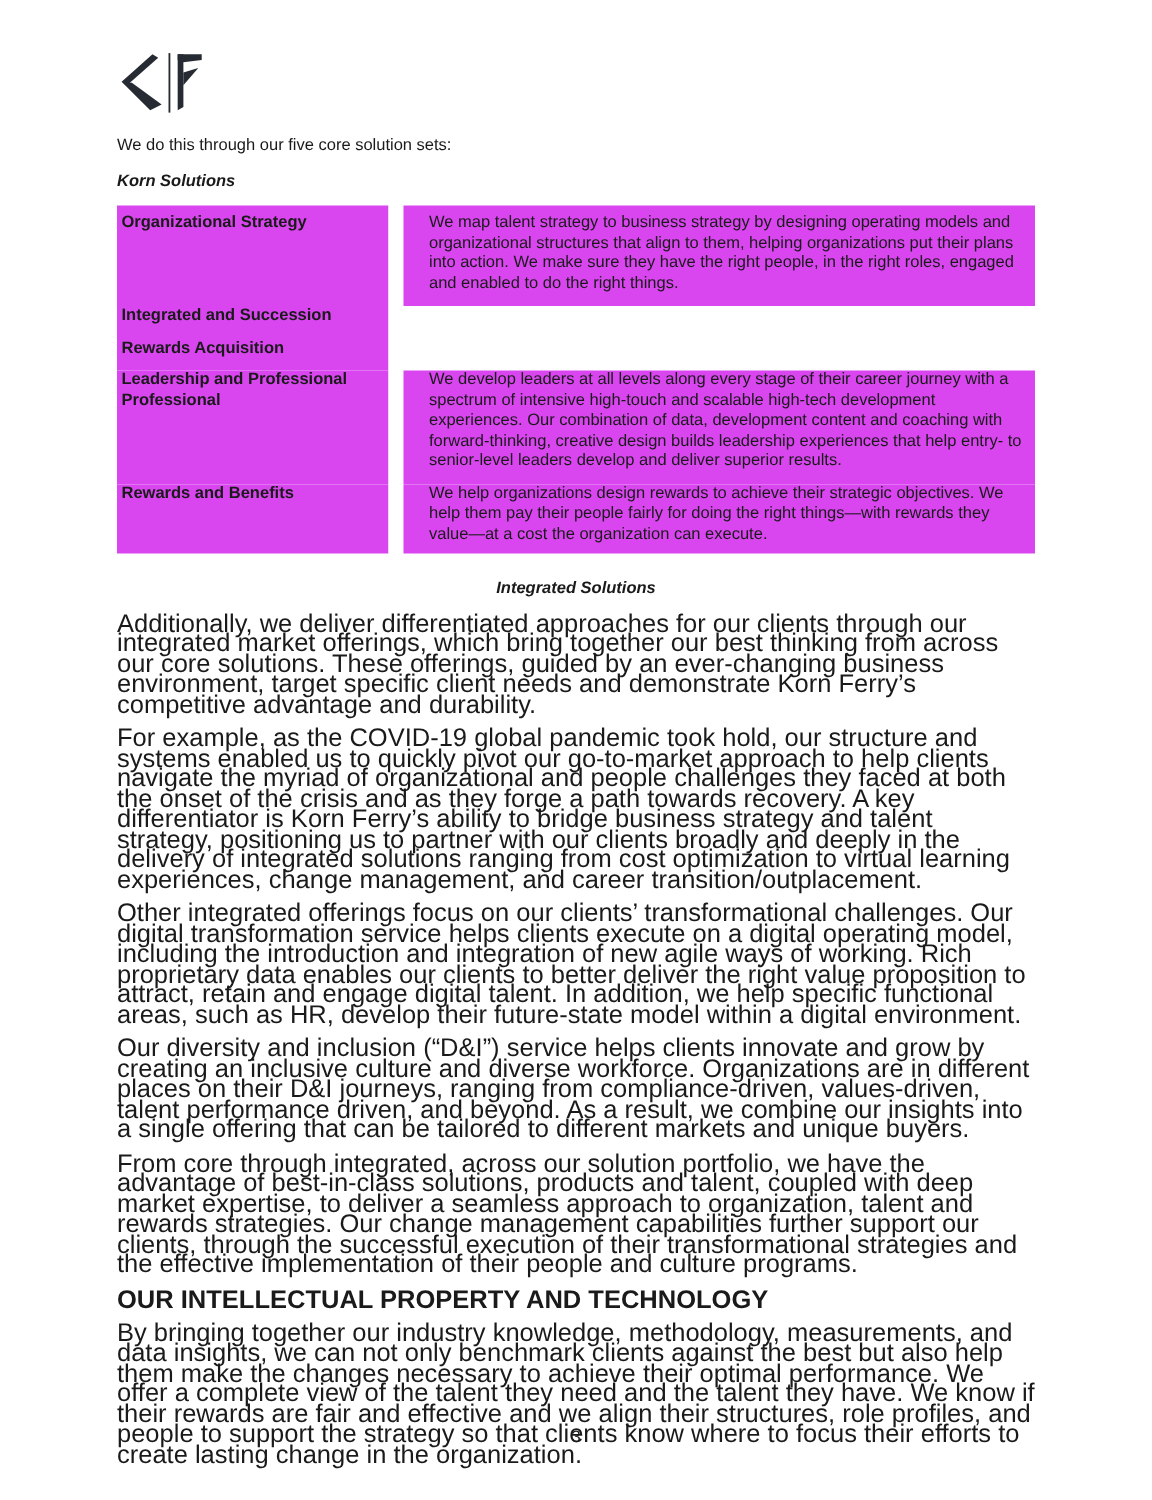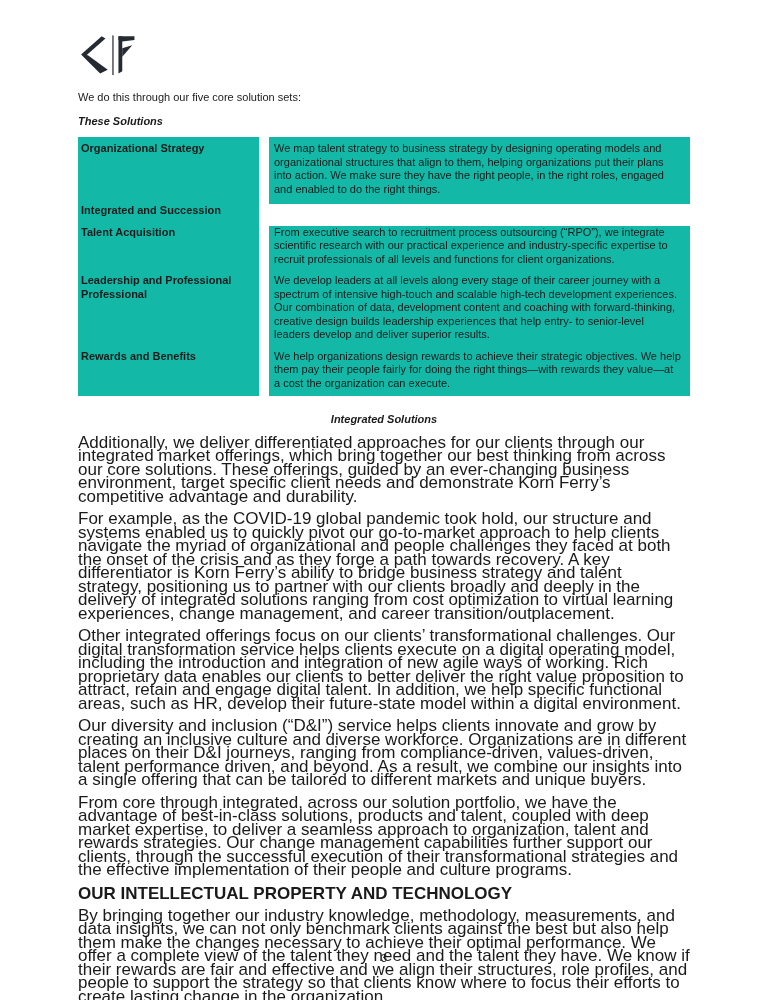--- a/index.html
+++ b/index.html
@@ -46,35 +46,35 @@
     margin: 10px 0 0 0;
   }
   .solutions-table {
     margin-top: 9px;
   }
   .trow {
     display: grid;
     grid-template-columns: 181px 10px 1fr;
   }
   .trow .cell {
-    background: #14b8a6;
+    background: #d946ef;
     font-size: 11px;
     line-height: 13.5px;
     padding-bottom: 8px;
   }
   .trow .gutter {
     background: #ffffff;
   }
   .trow .label {
     font-weight: bold;
     padding-left: 3px;
     padding-right: 6px;
   }
   .trow .desc {
-    padding-left: 5px;
+    padding-left: 17px;
     padding-right: 8px;
   }
   .trow.first .cell { padding-top: 5px; }
   .trow.last .cell { padding-bottom: 6px; }
   .para {
     font-size: 17px;
     line-height: 13.5px;
     margin: 9px 0 0 0;
   }
   .para.tight { margin-top: 8px; }
@@ -104,39 +104,38 @@
       <polygon points="53,1 58,1 58,47 53,50"></polygon>
 
       <polygon points="53,1 74,1 74,6 58,8 53,6"></polygon>
 
       <polygon points="58,17 71,13 58,28"></polygon>
     </g>
   </svg>
 
   <p class="intro">We do this through our five core solution sets:</p>
 
-  <h3 class="section-heading">These Solutions</h3>
+  <h3 class="section-heading">Korn Solutions</h3>
 
   <div class="solutions-table">
 
     <div class="trow first">
       <div class="cell label">Organizational Strategy</div>
       <div class="gutter"></div>
       <div class="cell desc">We map talent strategy to business strategy by designing operating models and organizational structures that align to them, helping organizations put their plans into action. We make sure they have the right people, in the right roles, engaged and enabled to do the right things.</div>
     </div>
 
     <div class="trow">
       <div class="cell label">Integrated and Succession</div>
       <div class="gutter"></div>
     </div>
 
     <div class="trow">
-      <div class="cell label">Talent Acquisition</div>
+      <div class="cell label">Rewards Acquisition</div>
       <div class="gutter"></div>
-      <div class="cell desc">From executive search to recruitment process outsourcing (“RPO”), we integrate scientific research with our practical experience and industry-specific expertise to recruit professionals of all levels and functions for client organizations.</div>
     </div>
 
     <div class="trow">
       <div class="cell label">Leadership and Professional Professional</div>
       <div class="gutter"></div>
       <div class="cell desc">We develop leaders at all levels along every stage of their career journey with a spectrum of intensive high-touch and scalable high-tech development experiences. Our combination of data, development content and coaching with forward-thinking, creative design builds leadership experiences that help entry- to senior-level leaders develop and deliver superior results.</div>
     </div>
 
     <div class="trow last">
       <div class="cell label">Rewards and Benefits</div>

